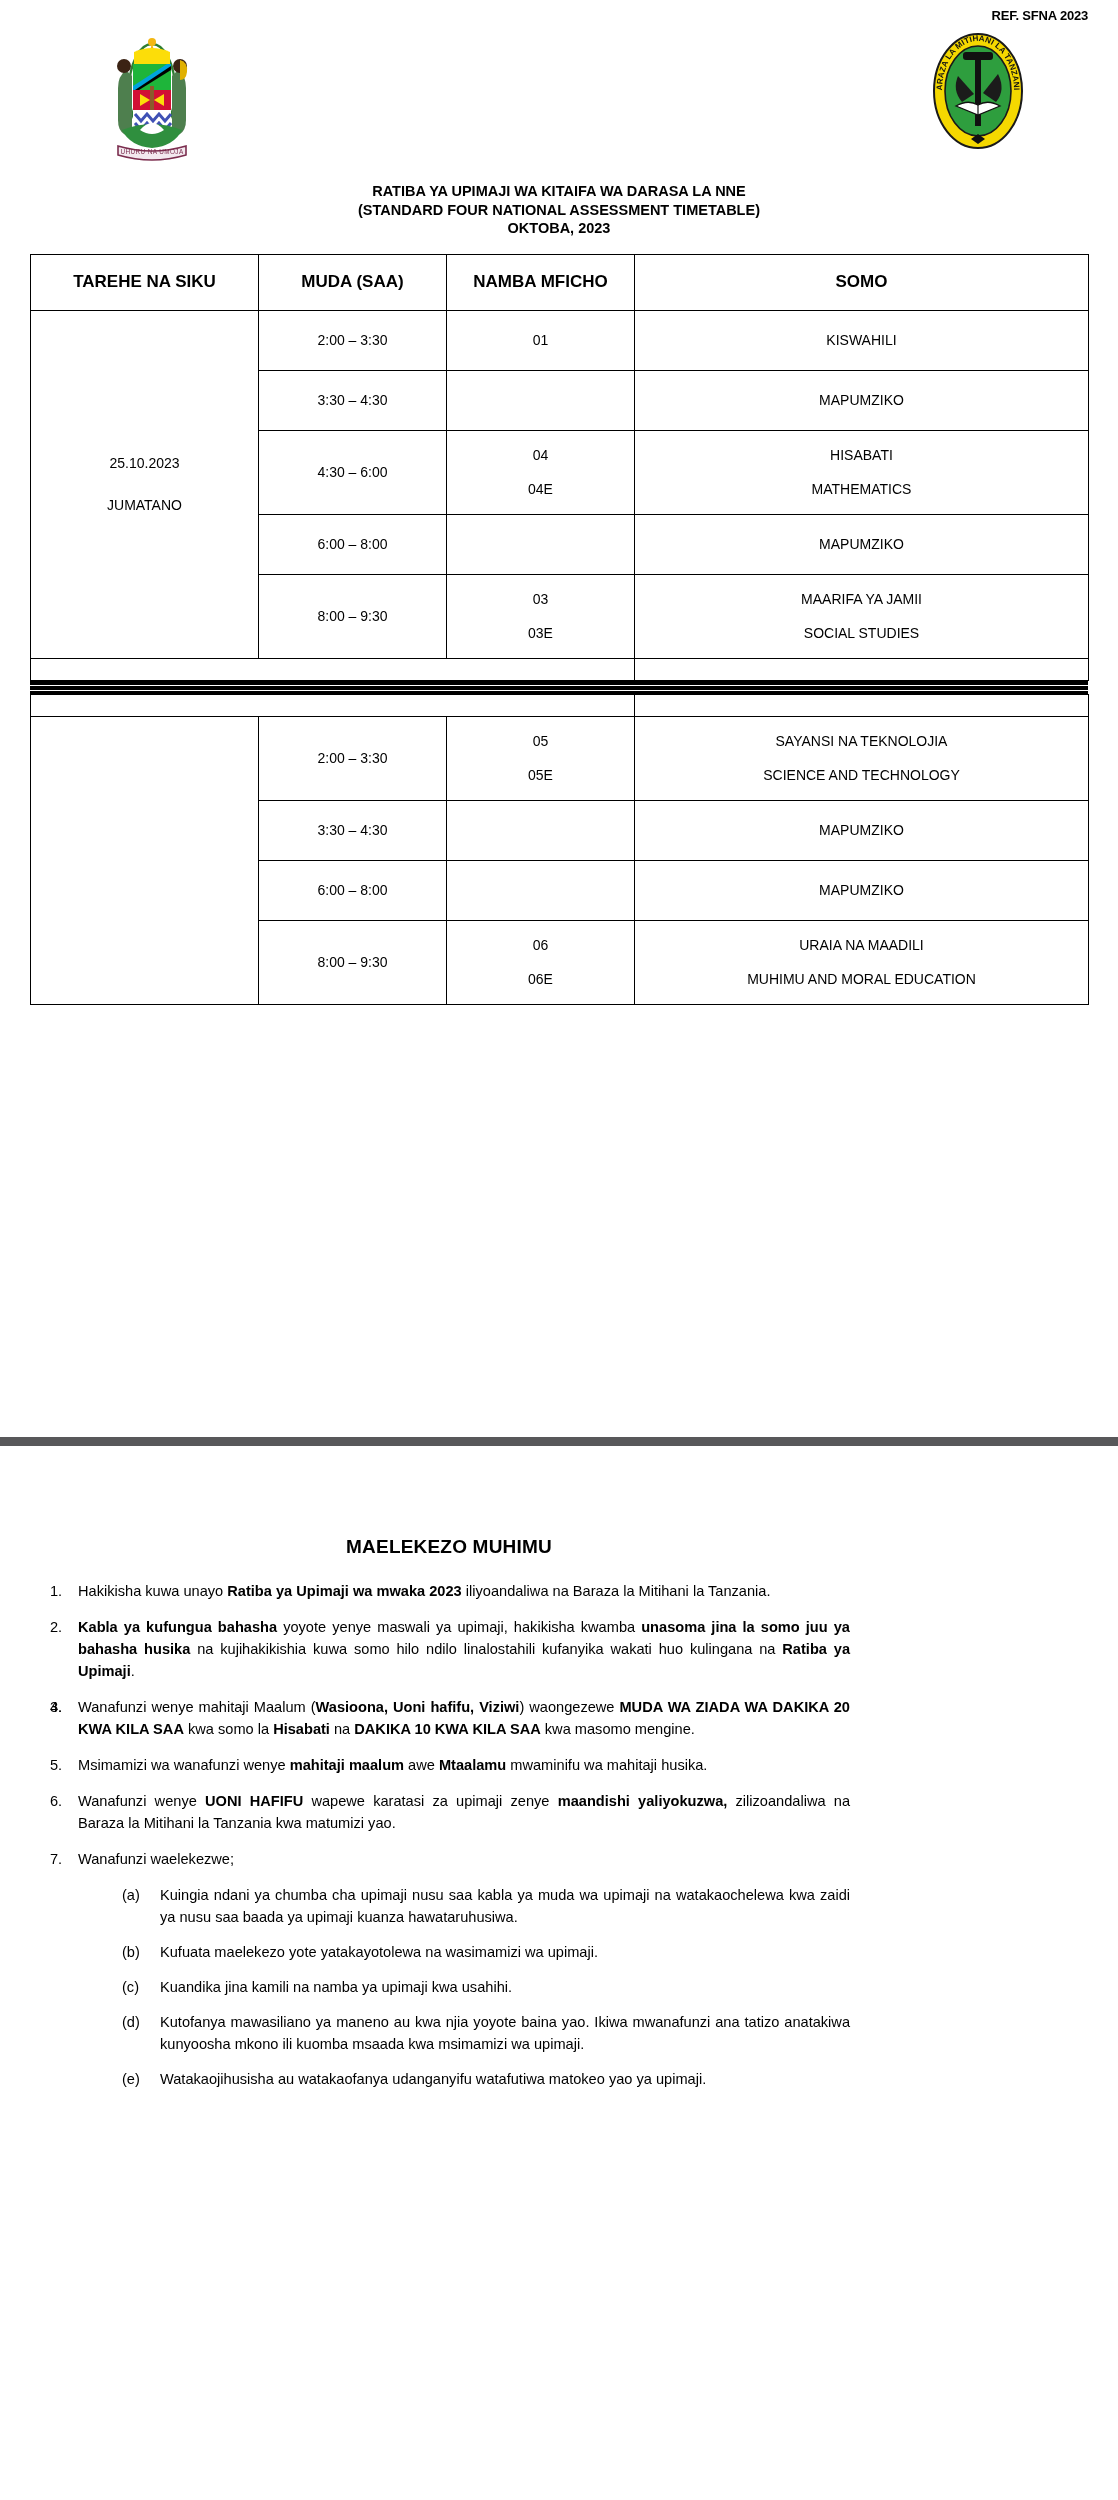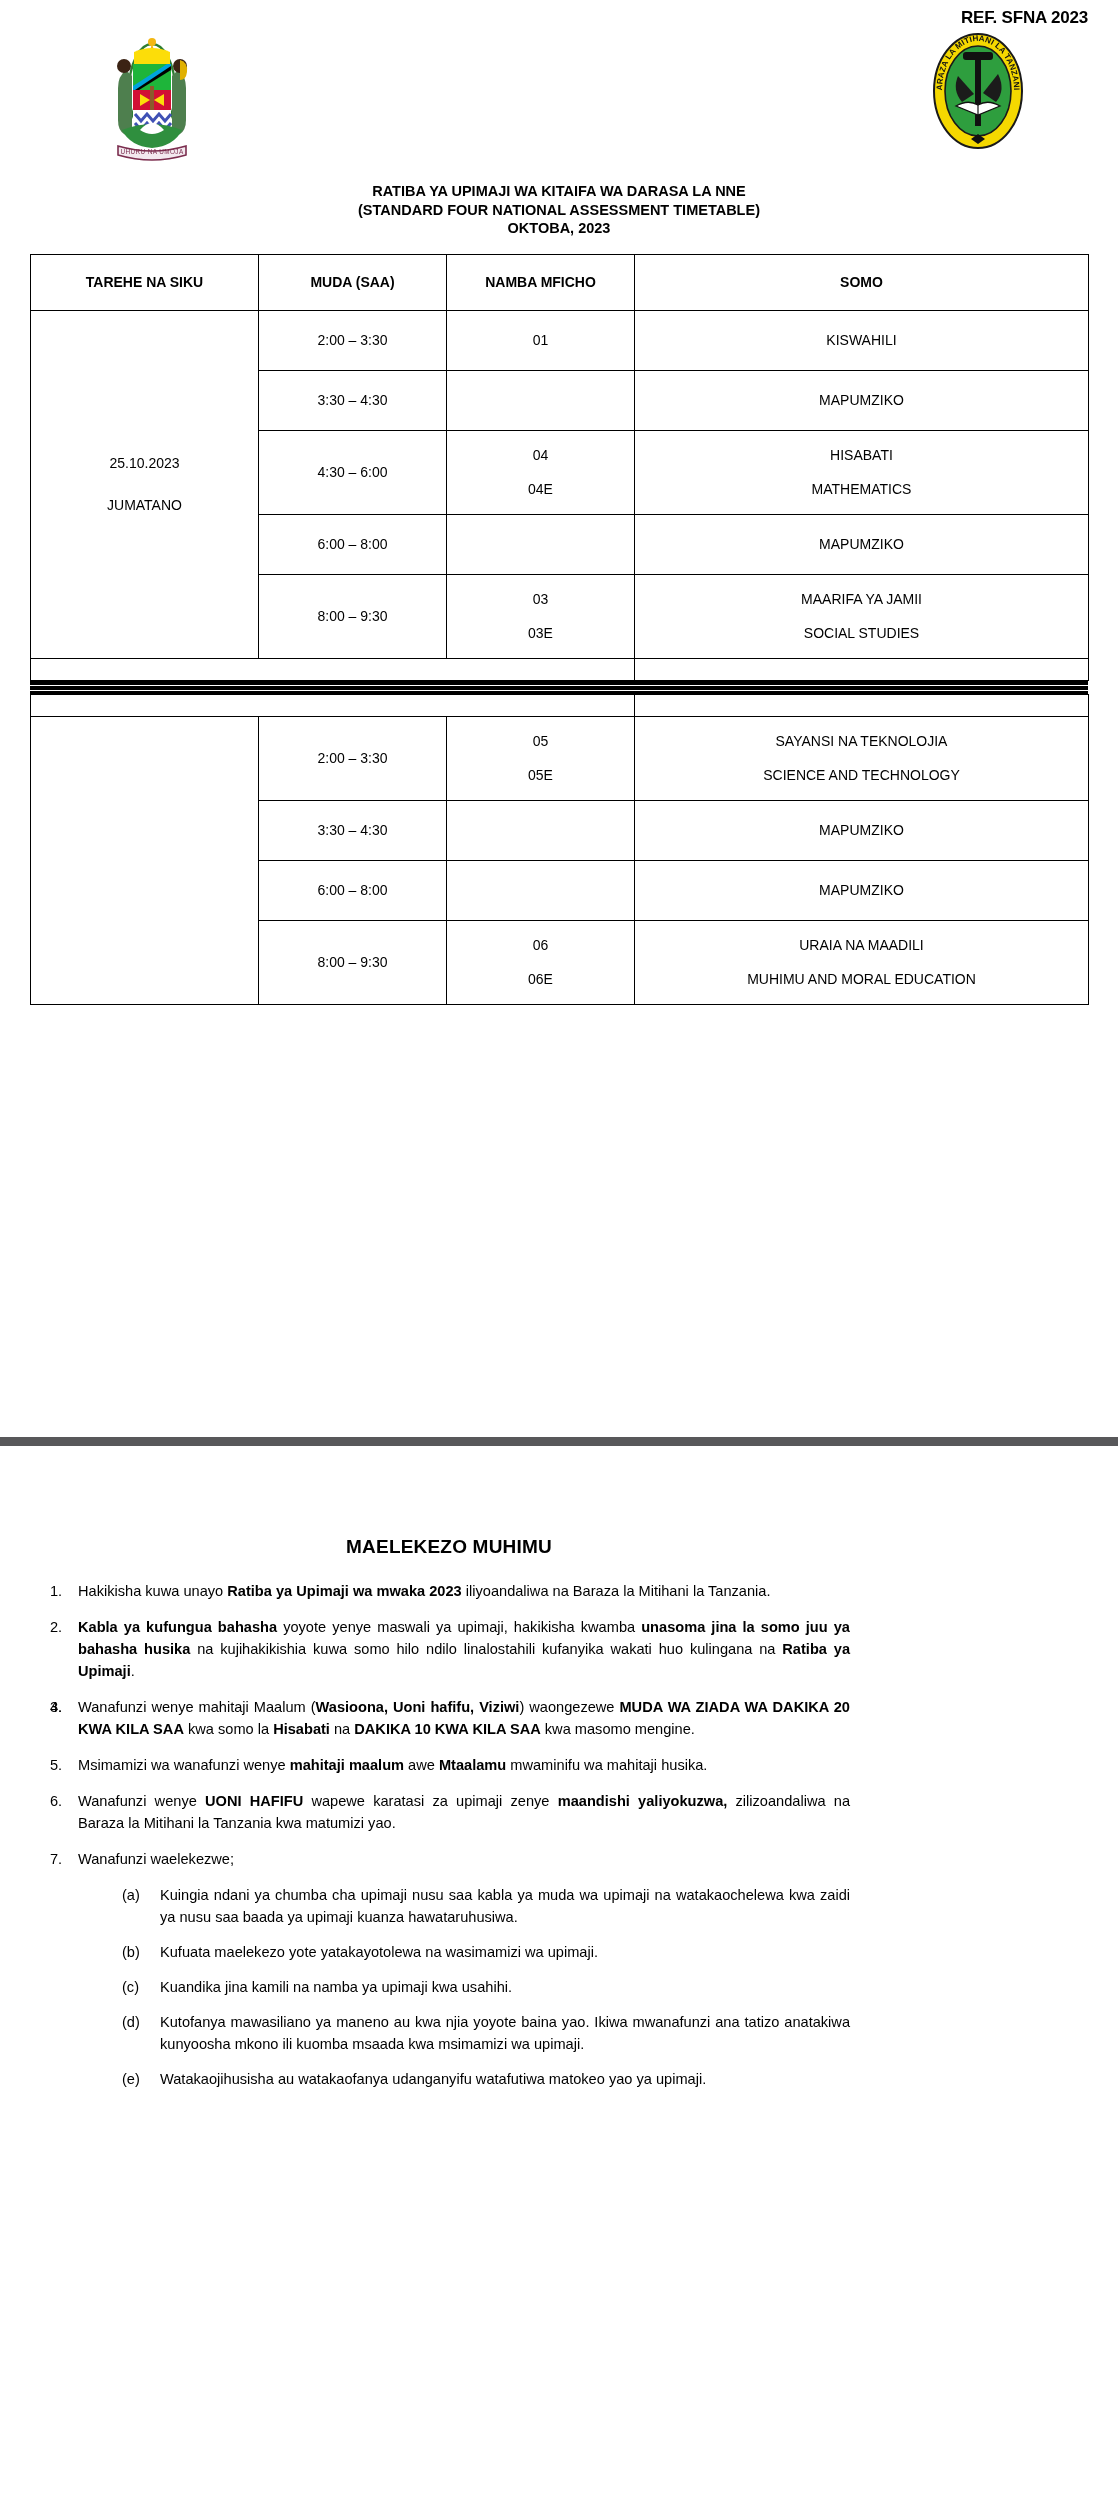--- a/index.html
+++ b/index.html
@@ -12,21 +12,21 @@
     color: #000000;
     position: relative;
     overflow: hidden;
   }
 
   
   .ref-line {
     position: absolute;
     top: 8px;
     right: 30px;
-    font-size: 17px;
+    font-size: 13px;
     font-weight: bold;
     letter-spacing: -0.2px;
   }
 
   .header-band {
     position: relative;
     height: 180px;
     padding-top: 22px;
   }
 
@@ -89,21 +89,21 @@
     font-weight: normal;
     padding: 0 4px;
   }
   col.c-date { width: 228px; }
   col.c-time { width: 188px; }
   col.c-code { width: 188px; }
   col.c-subj { width: 454px; }
 
   table.tt thead th {
     font-weight: bold;
-    font-size: 14px;
+    font-size: 17px;
     height: 56px;
   }
 
   .cell-date {
     font-weight: bold;
     font-size: 14.5px;
     line-height: 42px;
   }
   .cell-bold { font-weight: bold; font-size: 14.5px; }
   .two-line { line-height: 34px; }

